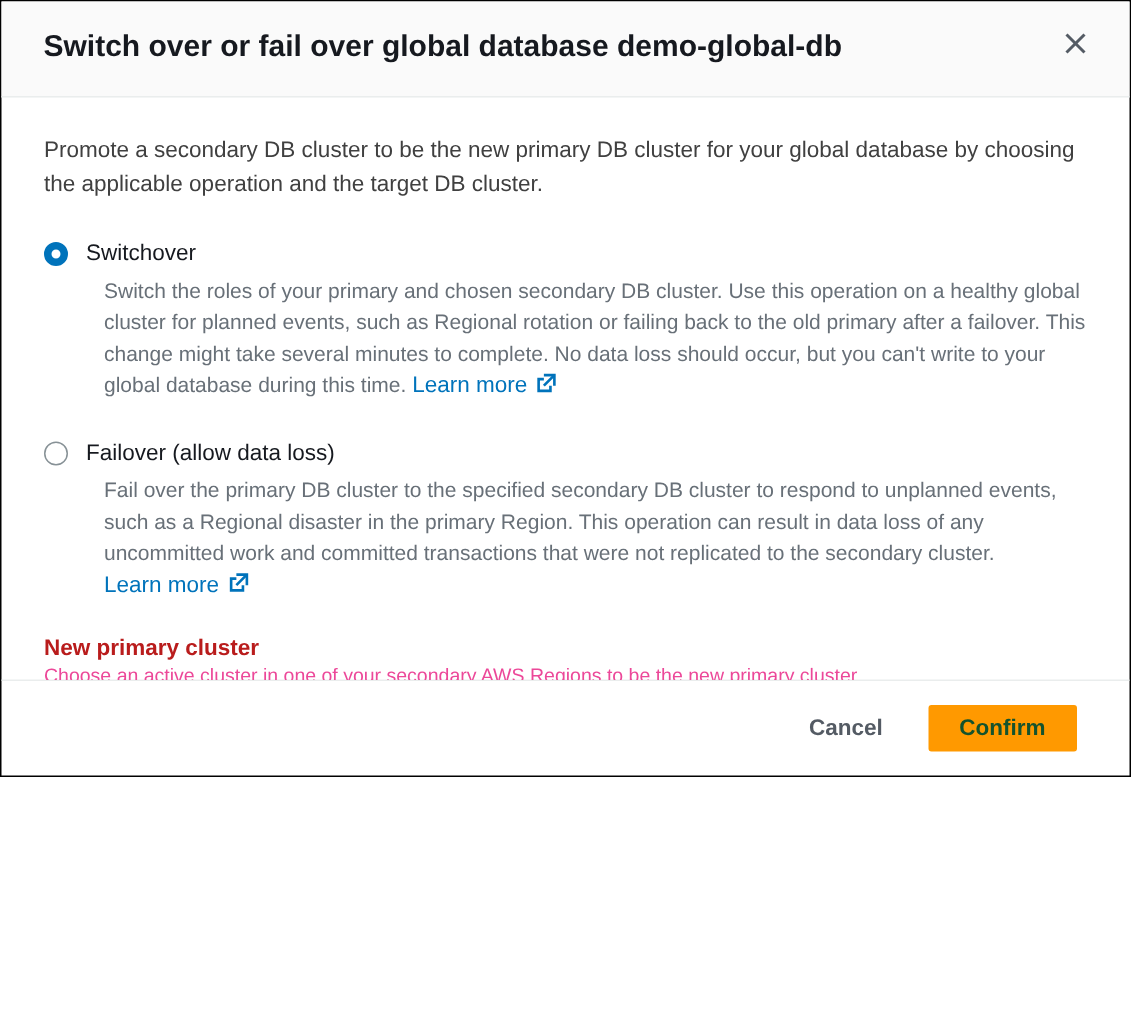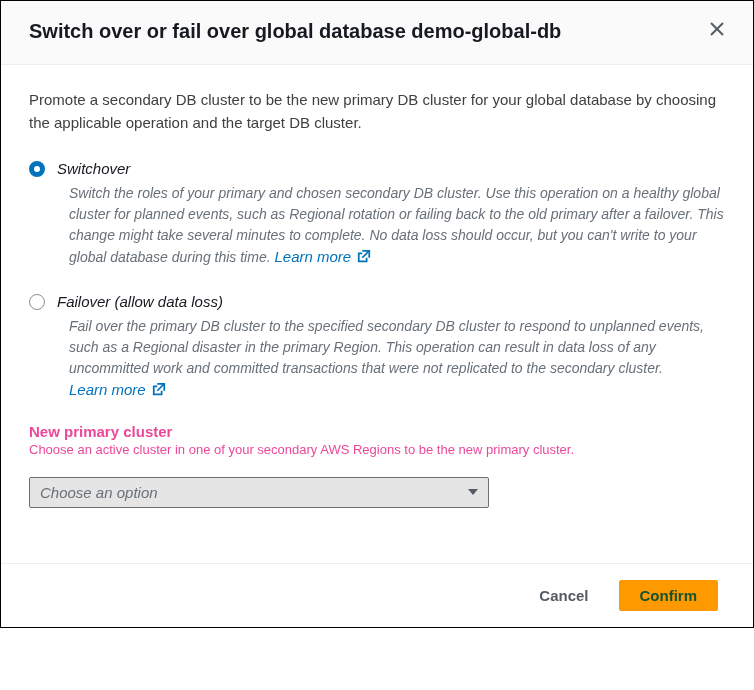--- a/index.html
+++ b/index.html
@@ -10,21 +10,21 @@
     body {
       font-family: "Amazon Ember", "Helvetica Neue", Arial, sans-serif;
       background: #fff;
       width: 754px;
       height: 690px;
       overflow: hidden;
     }
     .modal {
       border: 1px solid #000;
       width: 754px;
-      height: 628px;
+      height: 518px;
       display: flex;
       flex-direction: column;
       background: #fff;
     }
     .modal-header {
       display: flex;
       align-items: center;
       justify-content: space-between;
       padding: 16px 24px 20px 28px;
       border-bottom: 1px solid #eaeded;
@@ -80,21 +80,20 @@
       background: #fff;
       cursor: pointer;
       position: relative;
     }
     .radio-input:checked {
       border-color: #0073bb;
       border-width: 5px;
     }
     .radio-content {
       flex: 1;
-      font-style: italic;
     }
     .radio-label {
       font-size: 15px;
       color: #16191f;
       line-height: 1.4;
       margin-bottom: 4px;
       display: block;
     }
     .radio-desc {
       font-size: 14px;
@@ -113,21 +112,21 @@
       height: 14px;
       vertical-align: -1px;
       margin-left: 2px;
       stroke: #0073bb;
       fill: none;
       stroke-width: 2;
     }
     .section-label {
       font-size: 15px;
       font-weight: 700;
-      color: #ec4899;
+      color: #b91c1c;
       margin-top: 20px;
       margin-bottom: 2px;
     }
     .section-hint {
       font-size: 13px;
       color: #ec4899;
       margin-bottom: 20px;
     }
     .select-wrap {
       position: relative;

